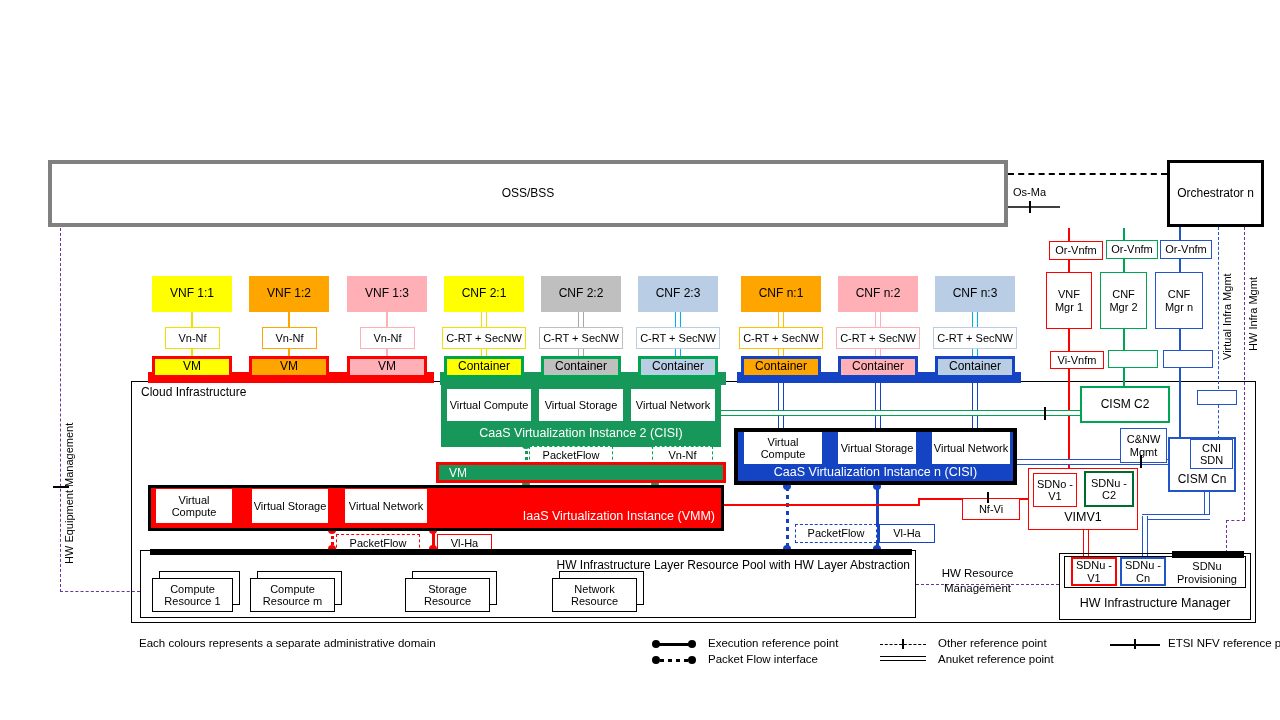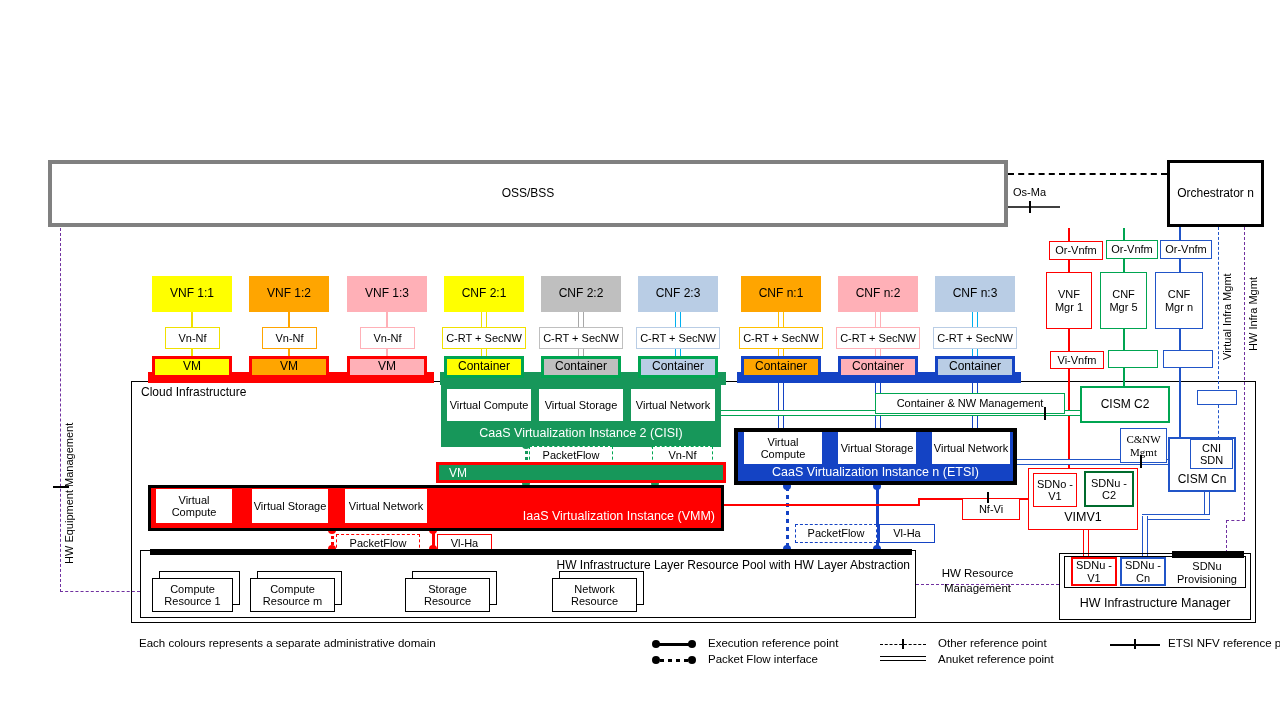--- a/index.html
+++ b/index.html
@@ -115,21 +115,21 @@
   <div class="box" style="left:1106px;top:240px;width:52px;height:19px;border:1.5px solid #00A551;">
     <span>Or-Vnfm</span>
     </div>
   <div class="box" style="left:1160px;top:240px;width:52px;height:19px;border:1.5px solid #2155C8;">
     <span>Or-Vnfm</span>
     </div>
   <div class="box" style="left:1046px;top:272px;width:46px;height:57px;border:1.5px solid #FF0000;padding:0 6px;">
     <span>VNF Mgr 1</span>
     </div>
   <div class="box" style="left:1100px;top:272px;width:47px;height:57px;border:1.5px solid #00A551;padding:0 6px;">
-    <span>CNF Mgr 5</span>
+    <span>CNF Mgr 2</span>
     </div>
   <div class="box" style="left:1155px;top:272px;width:48px;height:57px;border:1.5px solid #2155C8;padding:0 6px;">
     <span>CNF Mgr n</span>
     </div>
   <div class="box" style="left:1050px;top:351px;width:54px;height:18px;border:1.5px solid #FF0000;">
     <span>Vi-Vnfm</span>
     </div>
   <div class="box" style="left:1108px;top:350px;width:50px;height:18px;border:1.5px solid #00A551;"></div>
   <div class="box" style="left:1163px;top:350px;width:50px;height:18px;border:1.5px solid #2155C8;"></div>
 
@@ -260,21 +260,21 @@
   <div class="abs" style="left:734px;top:428px;width:283px;height:57px;background:#1443C4;border:4px solid #000;box-sizing:border-box;"></div>
   <div class="box" style="left:744px;top:432px;width:78px;height:32px;border:none;">
       <span>Virtual Compute</span>
     </div>
   <div class="box" style="left:838px;top:432px;width:78px;height:32px;border:none;">
       <span>Virtual Storage</span>
     </div>
   <div class="box" style="left:932px;top:432px;width:78px;height:32px;border:none;">
       <span>Virtual Network</span>
     </div>
-  <div class="abs" style="left:734px;top:465px;width:283px;text-align:center;color:#fff;font-size:12.5px;">CaaS Virtualization Instance n (ETSI)</div>
+  <div class="abs" style="left:734px;top:465px;width:283px;text-align:center;color:#fff;font-size:12.5px;">CaaS Virtualization Instance n (CISI)</div>
   <div class="box" style="left:795px;top:524px;width:82px;height:19px;border:1.5px dashed #1443C4;">
       <span>PacketFlow</span>
     </div>
   <div class="box" style="left:879px;top:524px;width:56px;height:19px;border:1.5px solid #1443C4;">
       <span>Vl-Ha</span>
     </div>
 
   <div class="box nofill" style="left:140px;top:550px;width:776px;height:68px;border:1.5px solid #000;"></div>
   <div class="abs" style="left:150px;top:549px;width:762px;height:6px;background:#000;"></div>
   <div class="abs" style="left:390px;top:558px;width:520px;text-align:right;font-size:12px;">HW Infrastructure Layer Resource Pool with HW Layer Abstraction</div>
@@ -289,28 +289,25 @@
     </div>
   <div class="box" style="left:412px;top:571px;width:85px;height:34px;border:1.5px solid #000;"></div>
   <div class="box" style="left:405px;top:578px;width:85px;height:34px;border:1.5px solid #000;">
       <span>Storage Resource</span>
     </div>
   <div class="box" style="left:559px;top:571px;width:85px;height:34px;border:1.5px solid #000;"></div>
   <div class="box" style="left:552px;top:578px;width:85px;height:34px;border:1.5px solid #000;">
       <span>Network Resource</span>
     </div>
 
-  <div class="box" style="left:875px;top:393px;width:190px;height:21px;border:1.5px solid #00A551;">
-      <span>Container &amp; NW Management</span>
-    </div>
   <div class="tick" style="left:1044px;top:407px;height:13px;"></div>
   <div class="box" style="left:1080px;top:386px;width:90px;height:37px;border:2px solid #00A551;font-size:12px;">
       <span>CISM C2</span>
     </div>
-  <div class="box" style="left:1120px;top:428px;width:47px;height:35px;border:1.5px solid #2155C8;padding:0 3px;font-family:Liberation Serif, serif;">
+  <div class="box" style="left:1120px;top:428px;width:47px;height:35px;border:1.5px solid #2155C8;padding:0 3px;">
       <span>C&amp;NW Mgmt</span>
     </div>
   <div class="tick" style="left:1140px;top:455px;height:13px;"></div>
   <div class="box nofill" style="left:1168px;top:437px;width:68px;height:55px;border:2px solid #2155C8;background:#fff;"></div>
   <div class="box" style="left:1190px;top:439px;width:43px;height:30px;border:1.5px solid #2155C8;">
       <span>CNI SDN</span>
     </div>
   <div class="abs" style="left:1168px;top:472px;width:68px;text-align:center;font-size:12px;">CISM Cn</div>
   <div class="box" style="left:1197px;top:390px;width:40px;height:15px;border:1.5px solid #2155C8;"></div>
 

